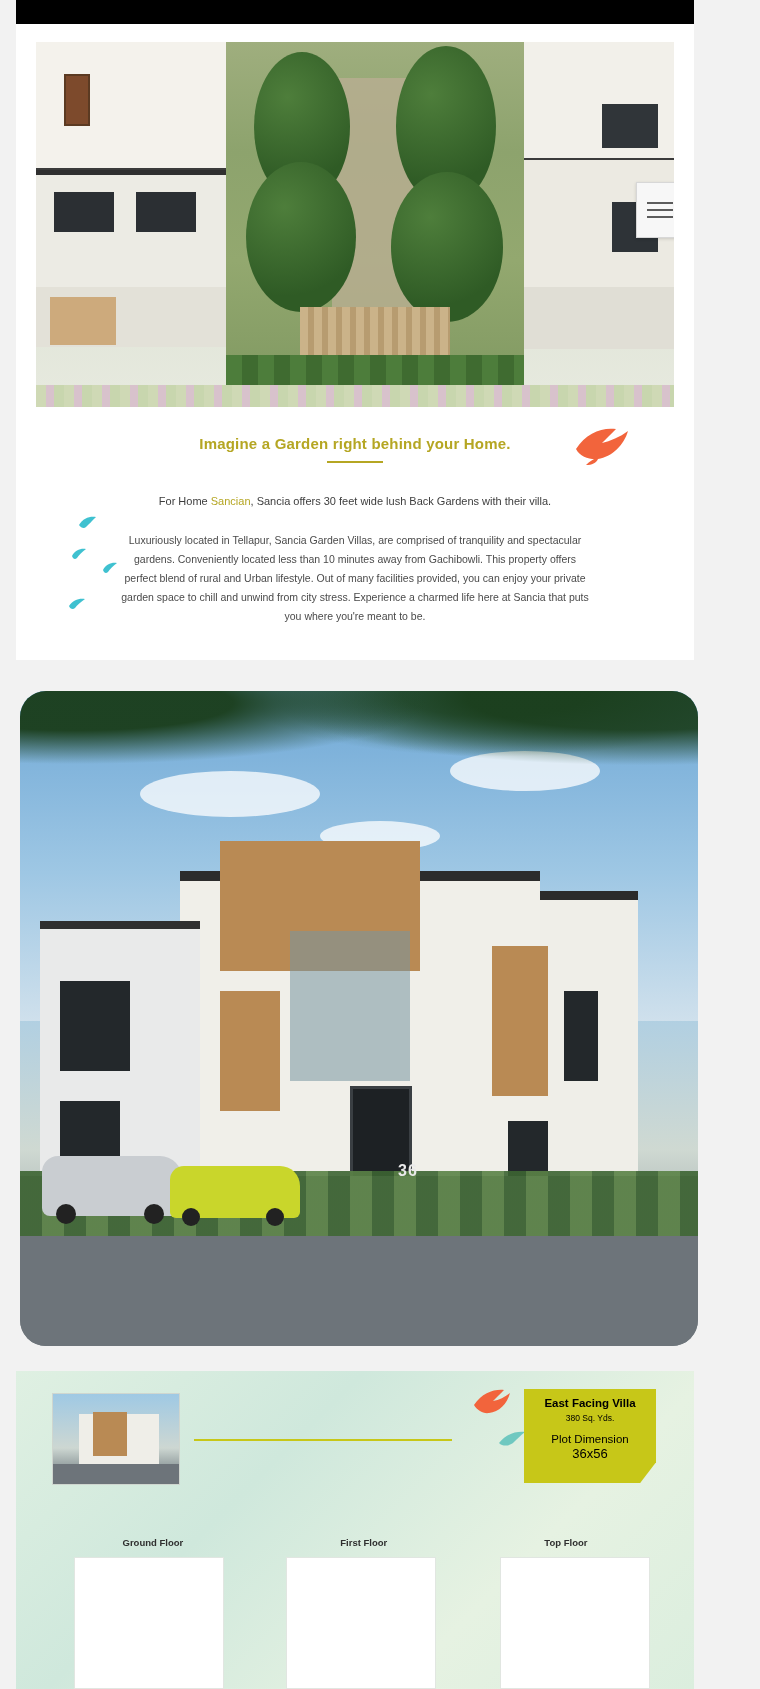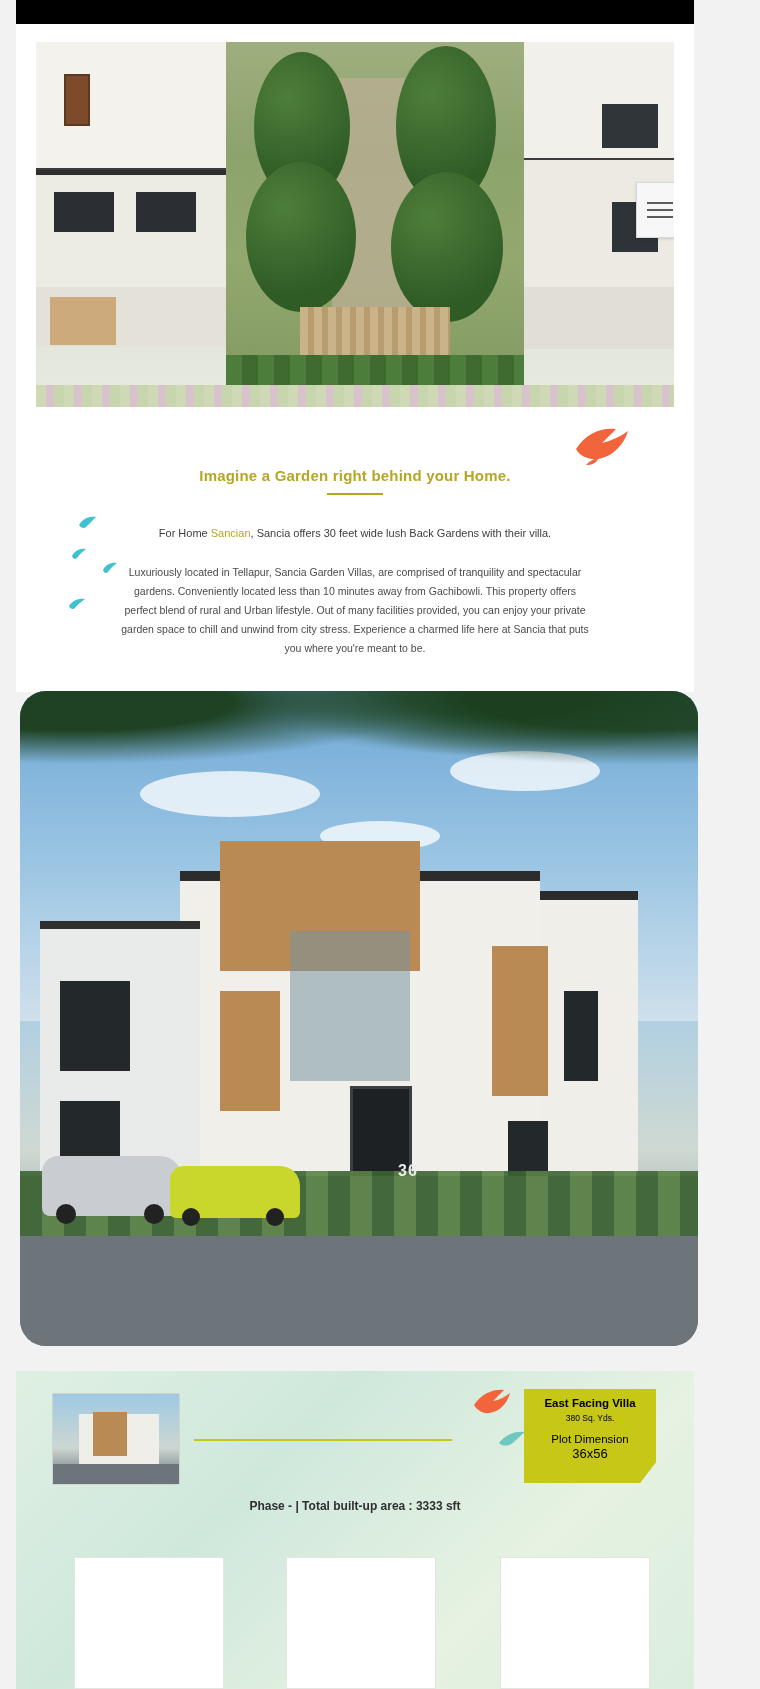--- a/index.html
+++ b/index.html
@@ -98,21 +98,21 @@
     border: 1px solid #d7d7d7;
     display: flex; flex-direction: column;
     align-items: center; justify-content: center;
     gap: 5px;
     box-shadow: 0 1px 3px rgba(0,0,0,.15);
     cursor: pointer;
   }
   .menu-btn span { display:block; width:26px; height:2px; background:#5c5c5c; }
 
   
-  .intro { position: relative; padding: 60px 0 34px 0; }
+  .intro { position: relative; padding: 28px 0 34px 0; }
   .headline {
     text-align: center;
     color: #b5a623;
     font-size: 15px;
     font-weight: bold;
     letter-spacing: .2px;
   }
   .hr-under {
     width: 56px; height: 2px; background: #b5a623;
     margin: 9px auto 0 auto;
@@ -387,21 +387,25 @@
       </svg>
     </div>
 
     <div class="badge">
       <div class="b-t1">East Facing Villa</div>
       <div class="b-t2">380 Sq. Yds.</div>
       <div class="b-t3">Plot Dimension</div>
       <div class="b-t4">36x56</div>
     </div>
 
-    <div class="phase">Phase - |  Total built-up area :  3333 sft</div>
-
+
+    <div class="floors">
+      <div class="floor-item">Ground Floor</div>
+      <div class="floor-item">First Floor</div>
+      <div class="floor-item">Top Floor</div>
+    </div>
 
     <div class="floor-plan-box fp1"></div>
     <div class="floor-plan-box fp2"></div>
     <div class="floor-plan-box fp3"></div>
   </div>
 
 </div>
 
 </body></html>

